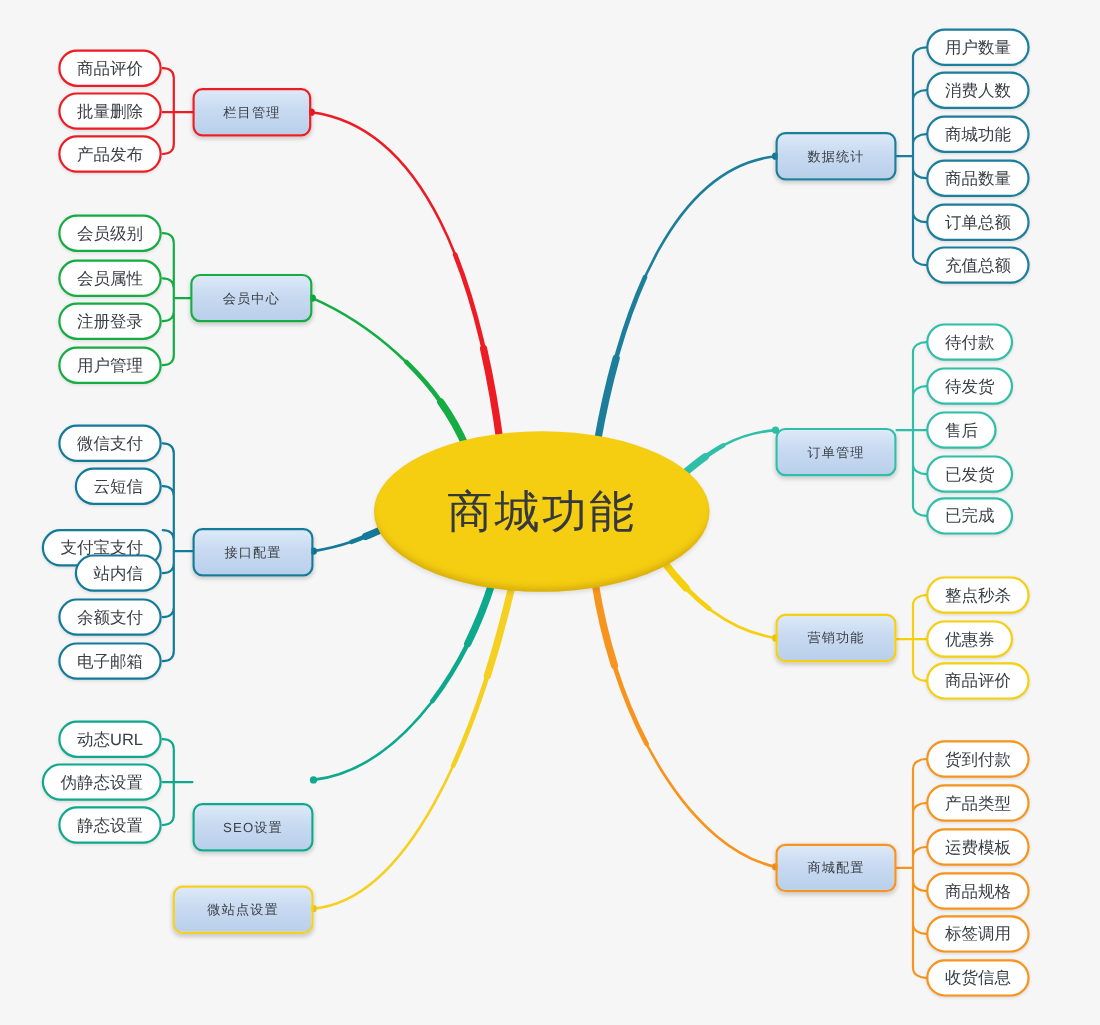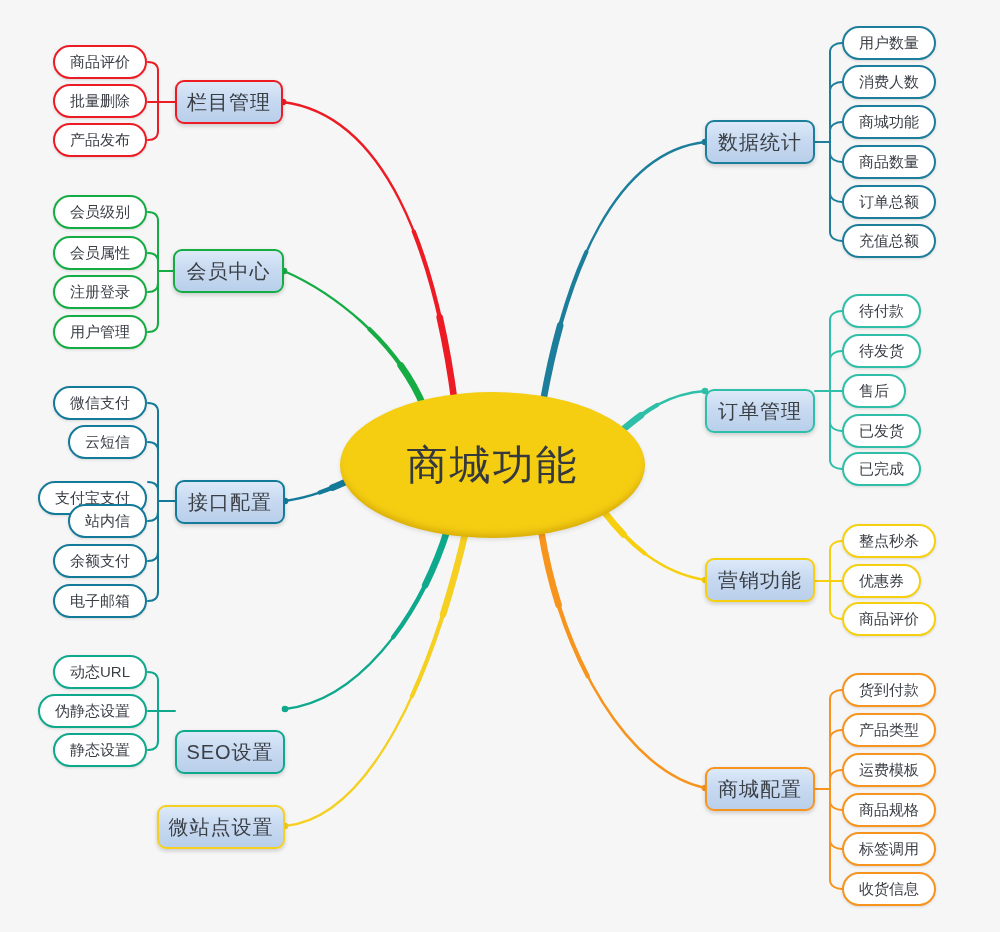--- a/index.html
+++ b/index.html
@@ -17,21 +17,21 @@
     position:absolute;left:0;top:0;z-index:1;
   }
   .node{
     position:absolute;z-index:2;
     display:flex;align-items:center;justify-content:center;
     box-sizing:border-box;
     height:44px;
     border:2px solid #888;
     border-radius:9px;
     background:linear-gradient(180deg,#DCE9F8 0%,#C8DAF1 45%,#B9CFEA 100%);
-    font-size:20px;color:#3A3E45;
+    font-size:12px;color:#3A3E45;
     letter-spacing:1px;
     white-space:nowrap;
     box-shadow:0 2px 4px rgba(0,0,0,.18);
     cursor:default;
   }
   .pill{
     position:absolute;z-index:2;
     display:flex;align-items:center;justify-content:center;
     box-sizing:border-box;
     height:34px;

